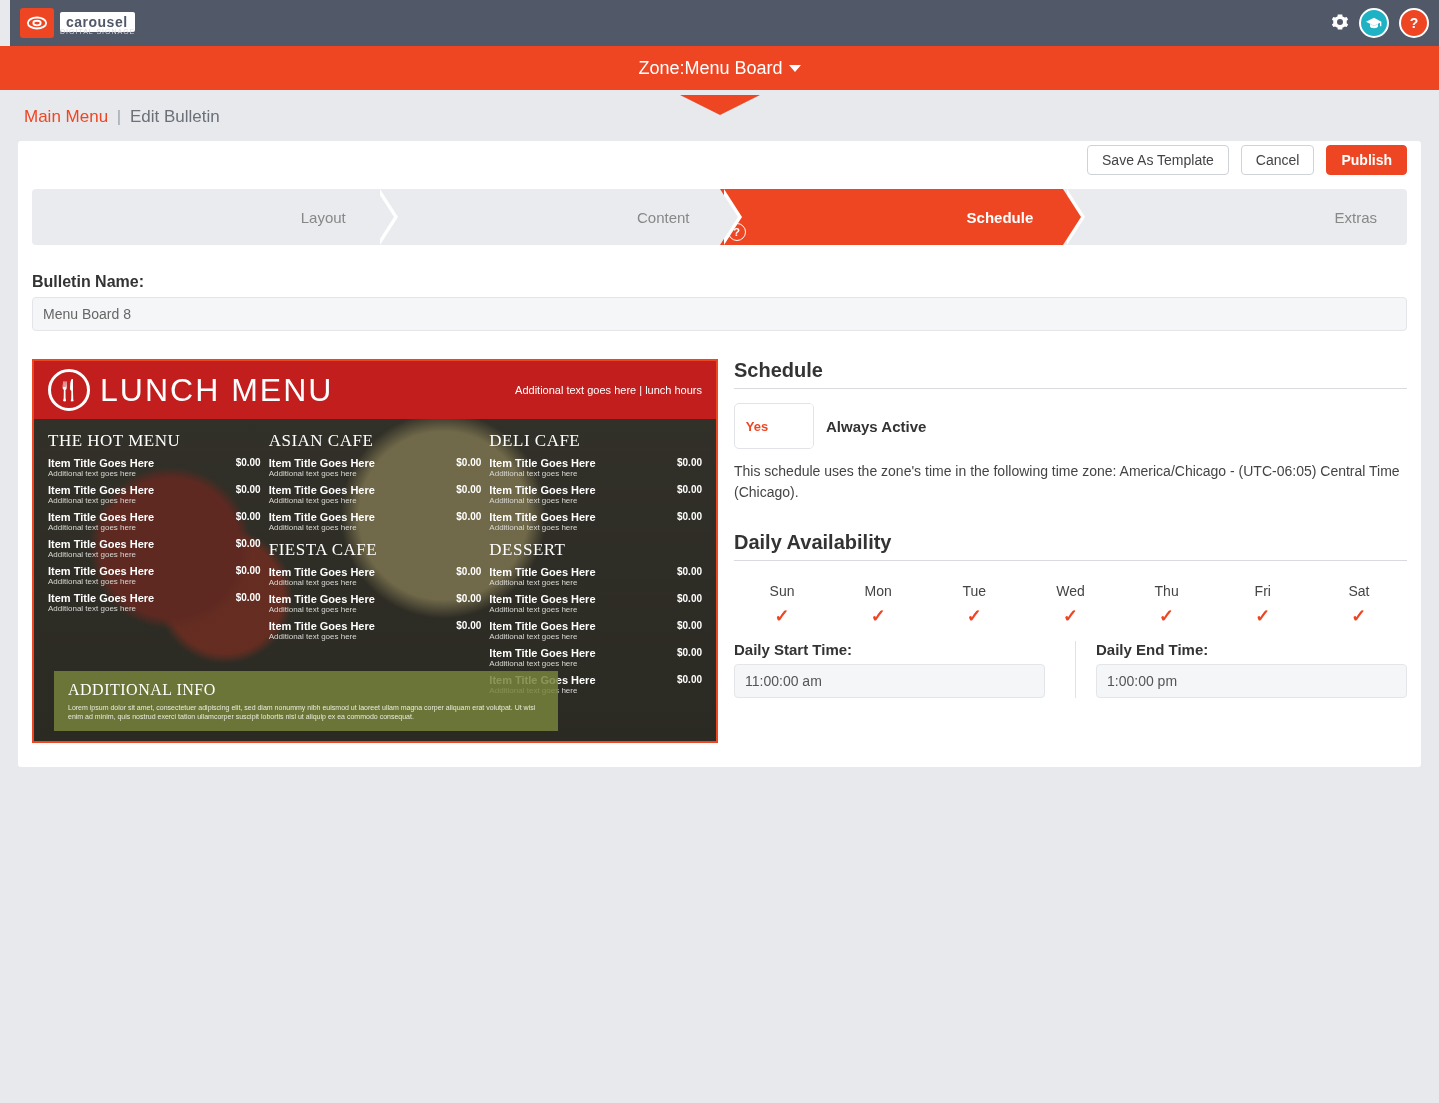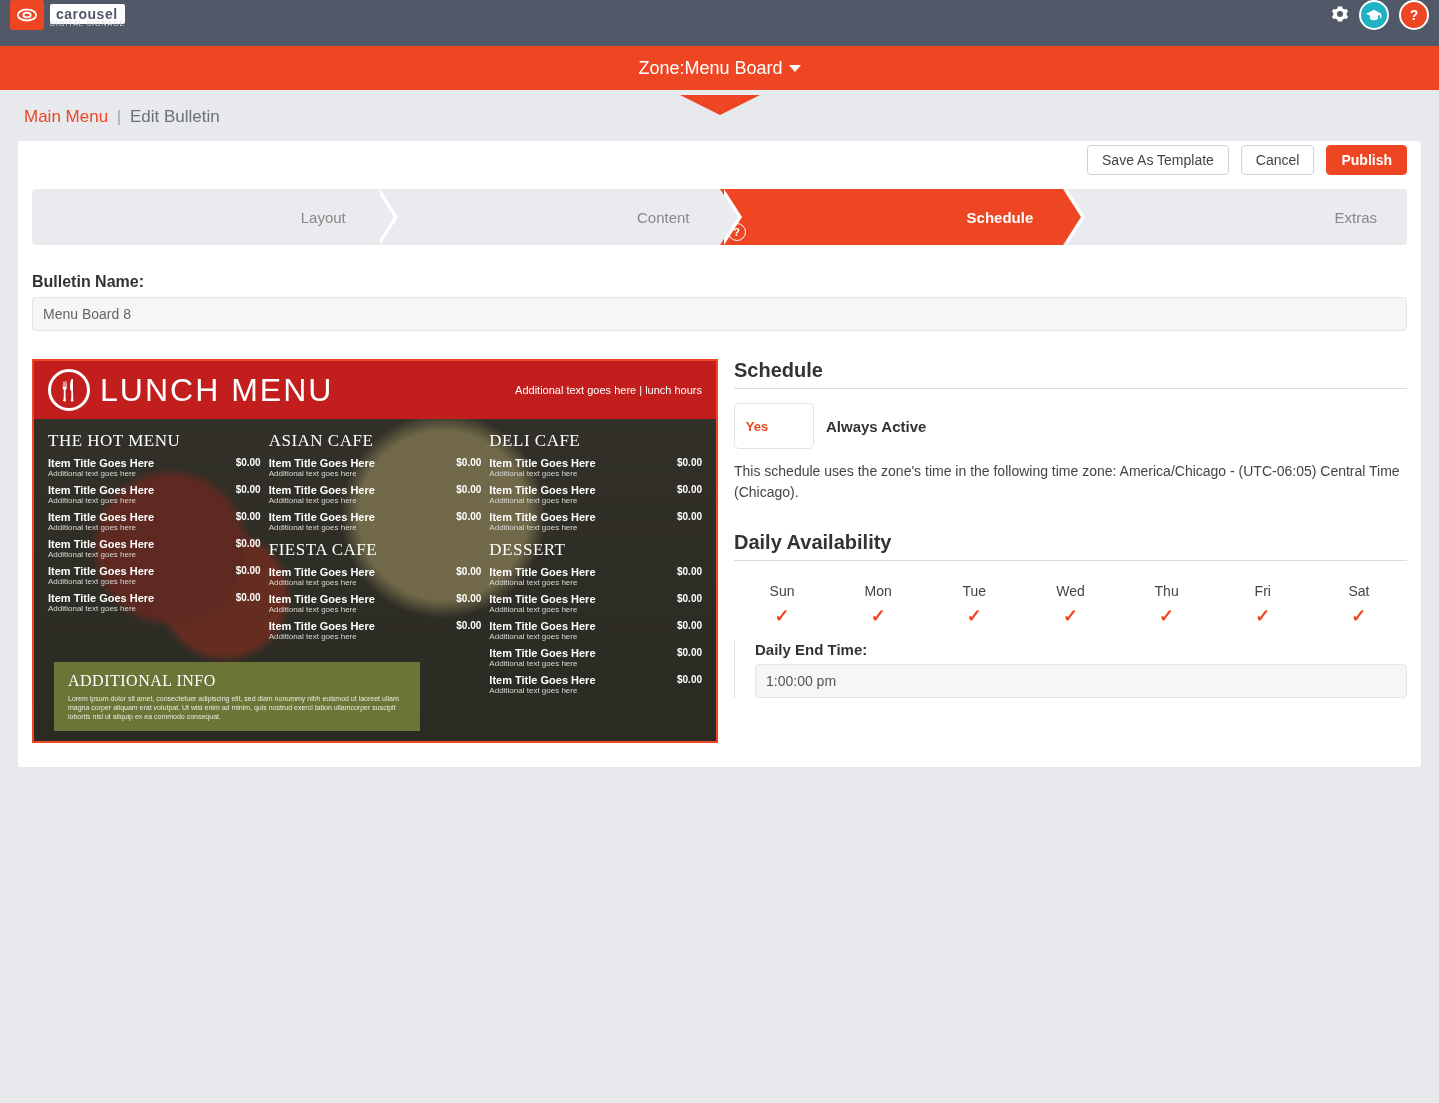--- a/index.html
+++ b/index.html
@@ -1,19 +1,19 @@
 <!DOCTYPE html>
 <html><head>
 <meta charset="utf-8">
 <style>
   * { box-sizing: border-box; margin: 0; padding: 0; }
   html, body { width: 1439px; height: 1103px; background: #e7e9ec; font-family: "Segoe UI", Arial, sans-serif; color: #333; font-size: 14px; }
 
   
-  .topbar { height: 46px; background: #515868; display:flex; align-items:flex-start; justify-content:space-between; padding:0 10px; }
+  .topbar { height: 46px; background: #515868; display:flex; align-items:center; justify-content:space-between; padding:0 10px;margin-left:10px; }
   .logo-box { display:flex; align-items:center; gap:6px; }
   .logo-icon { width:34px; height:30px; background:#ee4623; border-radius:3px; display:flex; align-items:center; justify-content:center; }
   .logo-icon svg { width:22px;height:16px; }
   .logo-text { background:#fff; color:#515868; font-weight:600; font-size:14px; padding:2px 6px; border-radius:2px; letter-spacing:0.5px; }
   .logo-sub { color:#d7d9de; font-size:7px; letter-spacing:1px; margin-top:-4px; }
   .top-icons { display:flex; align-items:center; gap:10px; }
   .icon-circle { width:30px; height:30px; border-radius:50%; display:flex; align-items:center; justify-content:center; color:#fff; cursor:pointer;}
   .icon-gear { color:#fff; width:18px; height:18px; }
   .icon-teal { background:#1eb2c4; border:2px solid #fff; }
   .icon-orange { background:#ee4623; border:2px solid #fff; font-weight:700; }
@@ -63,21 +63,21 @@
   .prev-title { color:#fff; font-family:Impact,"Arial Black",sans-serif; font-size:32px; letter-spacing:2px; font-stretch:condensed;}
   .prev-sub { margin-left:auto; color:#fff; font-size:11px; }
   .prev-body { position:absolute; top:58px; bottom:0; left:0; right:0; background:linear-gradient(rgba(40,40,35,0.55),rgba(40,40,35,0.55)), radial-gradient(circle at 20% 40%, #a02a1f 0%, #a02a1f 12%, transparent 14%), radial-gradient(circle at 28% 55%, #b0331f 0%, #b0331f 11%, transparent 13%), radial-gradient(circle at 60% 30%, #c9b878 0%, #c9b878 18%, transparent 22%), linear-gradient(#3e3b2f,#2e2c22); padding:12px 14px; display:flex; gap:8px;}
   .mcol { flex:1; color:#fff; }
   .mcol h4 { font-family:"Times New Roman",serif; font-size:17px; letter-spacing:0.5px; margin-bottom:6px; font-weight:500;}
   .mitem { position:relative; margin-bottom:6px; }
   .mitem .t { font-weight:700; font-size:11px; }
   .mitem .d { font-size:8px; color:#d8d8d4; }
   .mitem .p { position:absolute; right:0; top:0; font-size:10px; font-weight:700;}
   .mcol h4.sub { margin-top:8px;}
-  .infobox { position:absolute; left:20px; bottom:10px; width:366px; background:rgba(120,130,60,0.85); padding:10px 14px; color:#fff; }
+  .infobox { position:absolute; left:20px; bottom:10px; width:504px; background:rgba(120,130,60,0.85); padding:10px 14px; color:#fff; }
   .infobox h5 { font-family:"Times New Roman",serif; font-size:16px; font-weight:400; letter-spacing:0.5px; margin-bottom:4px;}
   .infobox p { font-size:7px; line-height:1.3; color:#e9eadb;}
 
   
   .sec-title { font-size:20px; font-weight:700; color:#333; margin-bottom:6px; }
   .hr { height:1px; background:#d9dbdf; margin-bottom:14px;}
   .toggle-row { display:flex; align-items:center; gap:12px; margin-bottom:12px;}
   .pill { width:80px; height:46px; border:1px solid #e1e3e7; border-radius:5px; display:flex; overflow:hidden; background:#fff;}
   .pill .yes { flex:1; display:flex;align-items:center;justify-content:center; color:#ee4623; font-weight:700; font-size:13px;}
   .pill .no { width:34px; background:#fff;}
@@ -338,20 +338,24 @@
             <div>Fri</div>
             <div class="check">✓</div>
           </div>
           <div class="day">
             <div>Sat</div>
             <div class="check">✓</div>
           </div>
         </div>
 
       <div class="timegrid">
+        <div class="timecol">
+          <div class="lbl">Daily Start Time:</div>
+          <input value="11:00:00 am" style="">
+        </div>
         <div class="timecol right-col">
           <div class="lbl">Daily End Time:</div>
           <input value="1:00:00 pm" style="">
         </div>
       </div>
     </div>
   </div>
 </div>
 
 </body></html>

